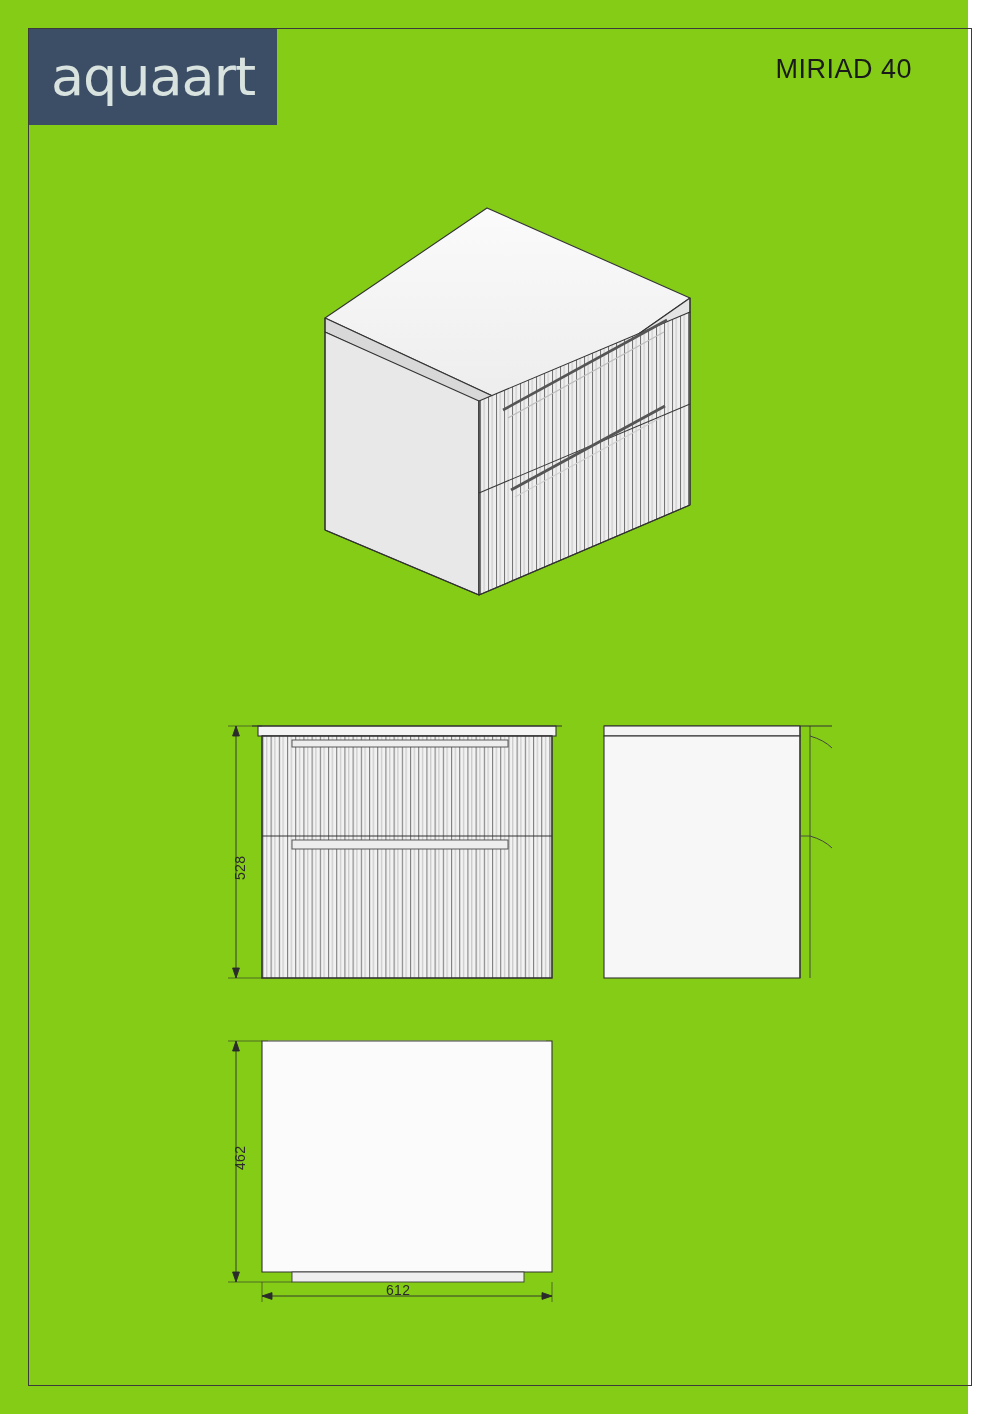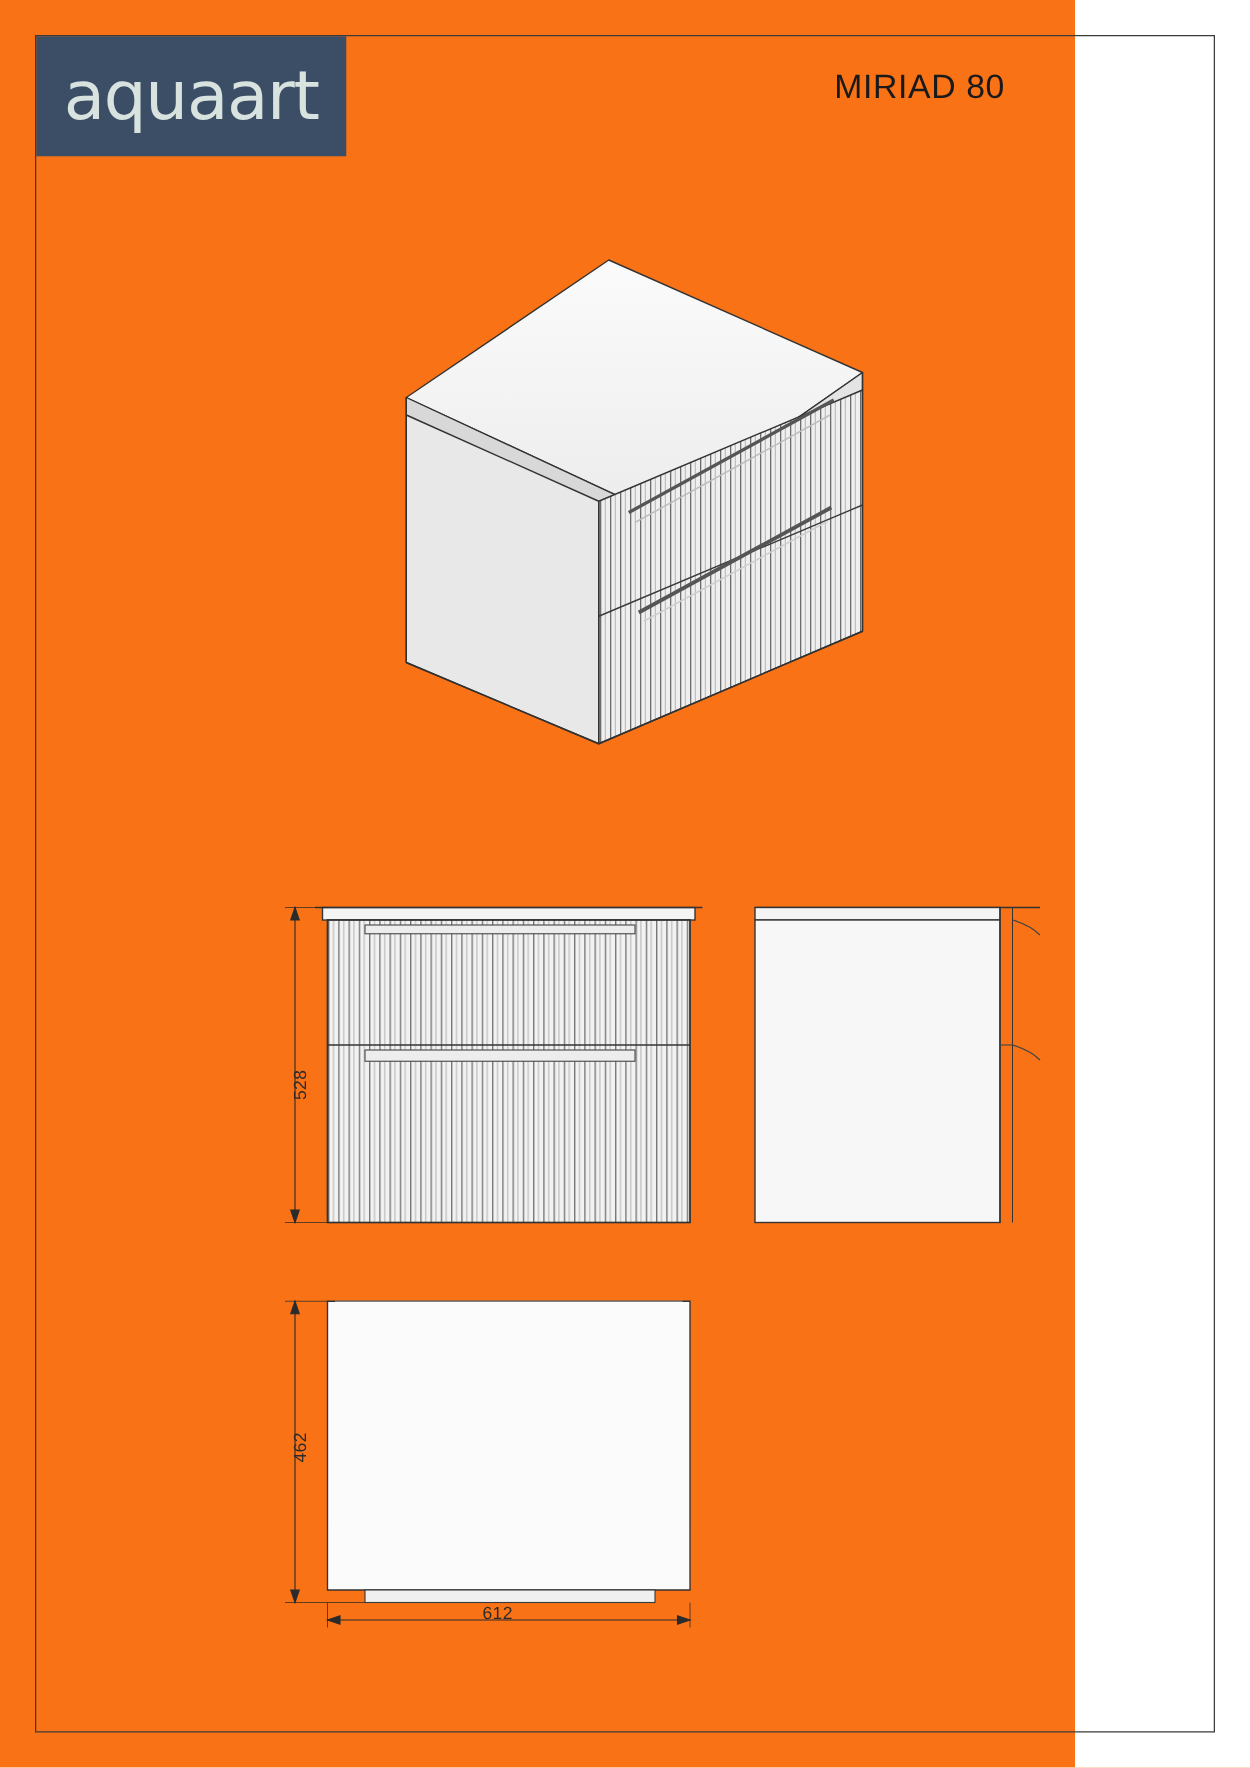--- a/index.html
+++ b/index.html
@@ -9,23 +9,23 @@
   }
   body {
     width: 1000px;
     height: 1414px;
     font-family: "Liberation Sans", sans-serif;
     color: #1a1a1a;
     overflow: hidden;
   }
   #sheet {
     position: relative;
-    width: 860px;
+    width: 968px;
     height: 1414px;
-    background: #f97316;
+    background: #84cc16;
   }
   
   .sheet-border {
     position: absolute;
     left: 28px;
     top: 28px;
     width: 944px;
     height: 1358px;
     border: 1px solid #3b3b3b;
     box-sizing: border-box;
@@ -83,21 +83,21 @@
 <body>
 
 <div id="sheet">
 
   <div class="sheet-border"></div>
 
   <div class="logo-box">
     <span class="logo-text">aquaart</span>
   </div>
 
-  <div class="title">MIRIAD 80</div>
+  <div class="title">MIRIAD 40</div>
 
   <div class="dimlabel vert" style="left:232px; top:880px;">528</div>
   <div class="dimlabel vert" style="left:232px; top:1170px;">462</div>
   <div class="dimlabel" style="left:386px; top:1282px;text-align:center;">612</div>
 
   <svg id="draw" viewBox="0 0 1000 1414">
     <defs>
 
       <pattern id="flutes" x="0" y="0" width="8.2" height="10" patternUnits="userSpaceOnUse">
         <rect x="0" y="0" width="8.2" height="10" fill="#f2f2f2"></rect>

